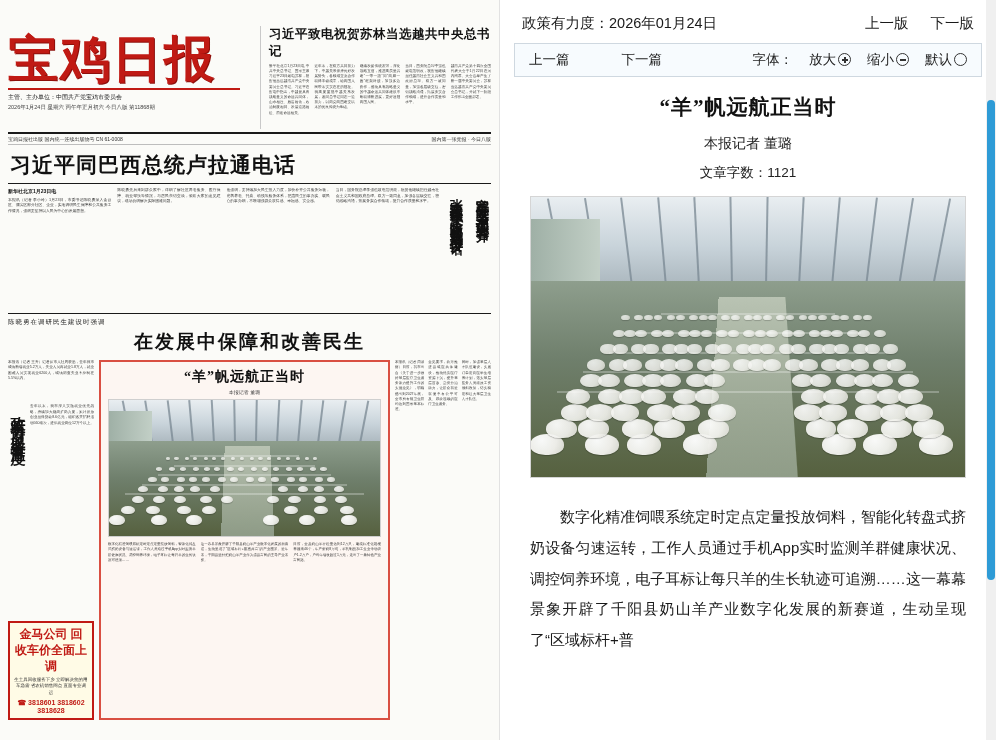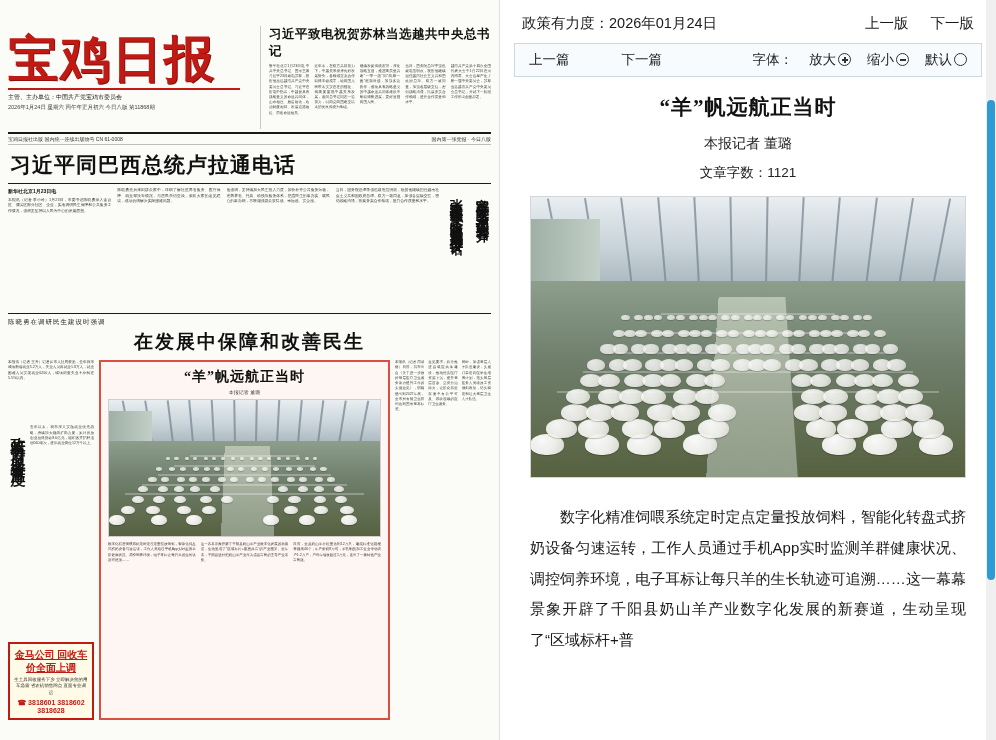--- a/index.html
+++ b/index.html
@@ -193,23 +193,22 @@
     height: 210px;
   }
   .ad-box {
     border: 2px solid #c01a14;
     background: #fffbe6;
     padding: 4px;
     text-align: center;
     margin-top: 4px;
   }
   .ad-box .ad-t {
-    color: #c01a14; font-weight: bold; font-size: 10px; line-height: 1.3;
-    font-family: "Liberation Serif", serif;
-    text-decoration: underline;
+    color: #c01a14; font-weight: bold; font-size: 12px; line-height: 1.3;
+    font-family: "Liberation Serif", serif;
   }
   .ad-box .ad-s { font-size: 4.5px; color: #333; margin-top: 3px; line-height:1.4;}
   .ad-box .ad-p { color: #c01a14; font-weight: bold; font-size: 7px; margin-top: 3px;}
 
   .feature-box {
     flex: 1;
     border: 2px solid #d94f42;
     background: #fdf6f2;
     padding: 6px 7px;
     position: relative;

